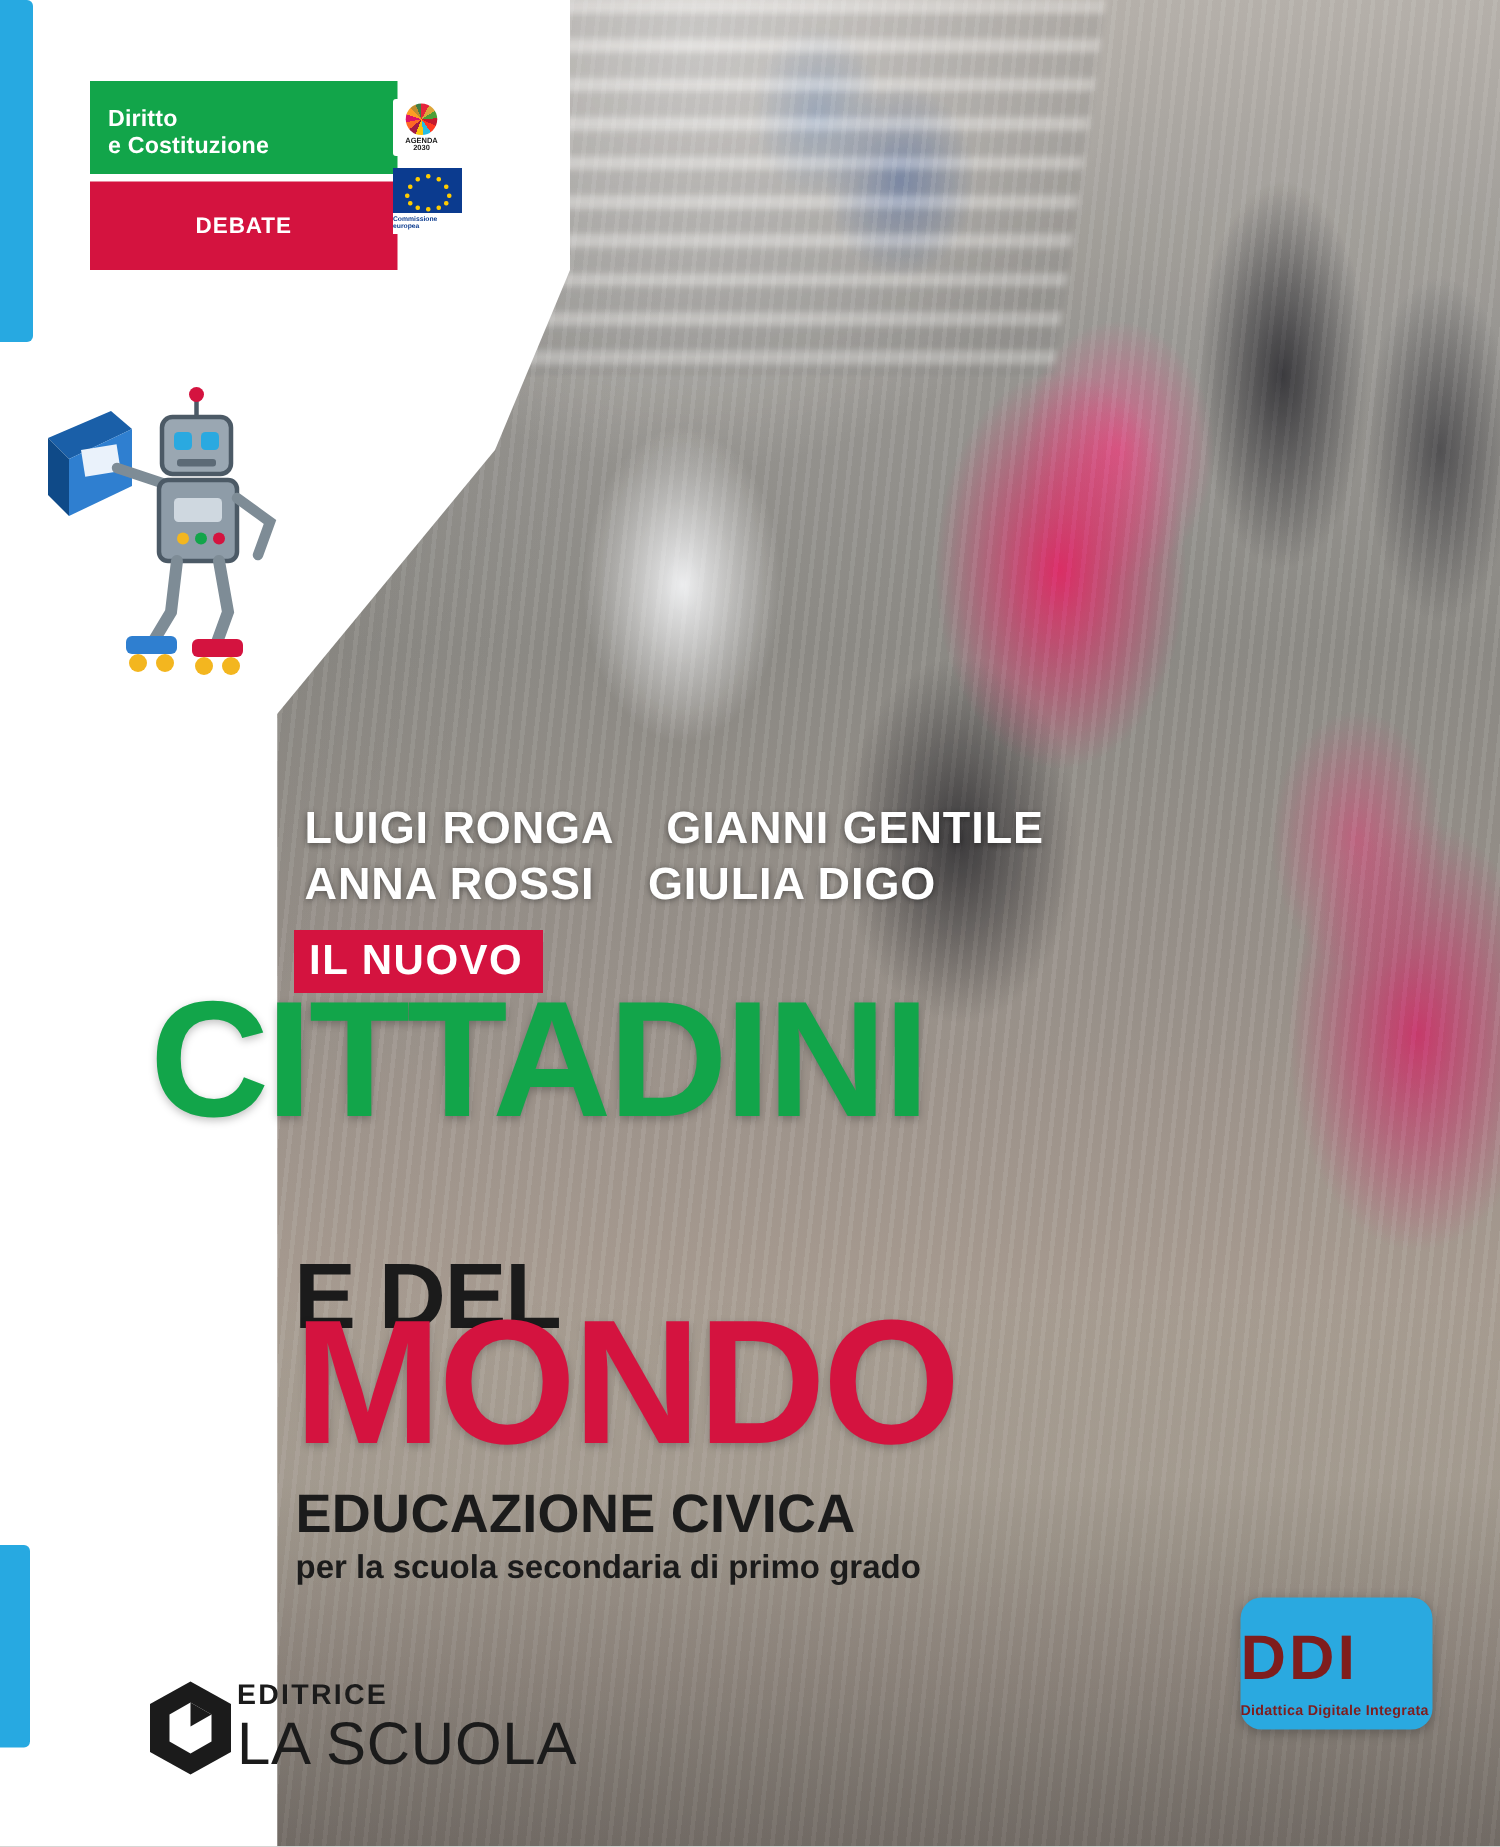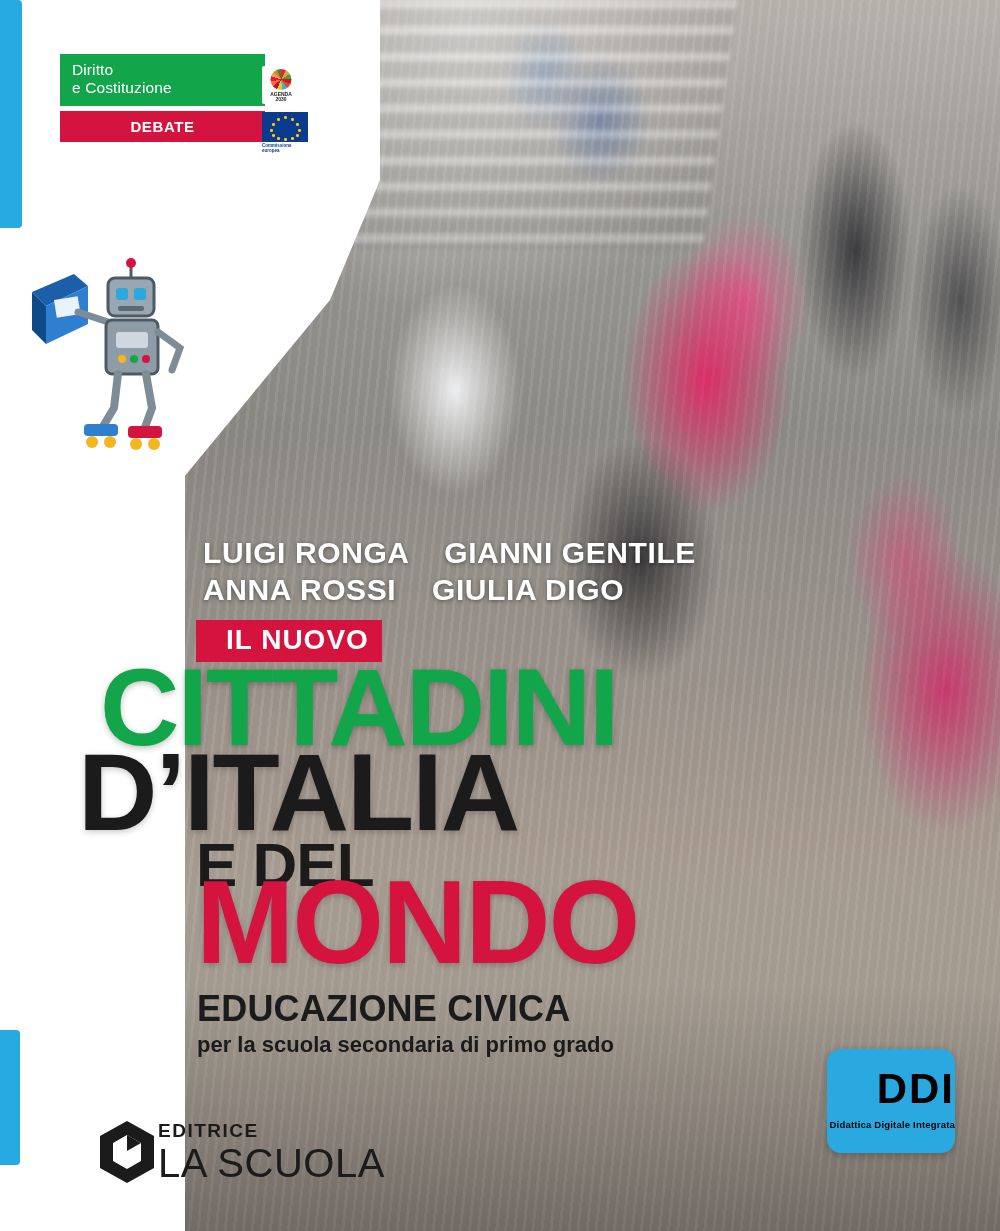--- a/index.html
+++ b/index.html
@@ -122,33 +122,33 @@
   
   .labels {
     position: absolute;
     left: 60px; top: 54px;
     width: 205px;
   }
   .label {
     background: #12a54a;
     color: #ffffff;
     font-size: 15.5px;
-    font-weight: 400;
+    font-weight: 700;
     line-height: 1.18;
-    padding: 7px 10px 8px 12px;
+    padding: 17px 10px 8px 12px;
     margin-bottom: 5px;
     letter-spacing: .1px;
   }
   .label.debate-row {
     background: #d4133f;
     text-align: center;
     font-weight: 700;
     font-size: 15px;
     letter-spacing: .6px;
-    padding: 7px 10px;
+    padding: 21px 10px;
   }
   .badges {
     position: absolute;
     left: 262px; top: 66px;
     width: 90px;
   }
   .sdg-badge {
     width: 38px; height: 38px;
     background: #ffffff;
     position: relative;
@@ -205,21 +205,21 @@
 
   
   .kicker {
     position: absolute;
     left: 196px; top: 620px;
     background: #d4133f;
     color: #ffffff;
     font-size: 28px;
     font-weight: 800;
     letter-spacing: 1px;
-    padding: 4px 13px 6px 30px;
+    padding: 4px 13px 6px 10px;
   }
   .t1, .t2, .t3, .t4 {
     position: absolute;
     font-weight: 800;
     letter-spacing: -2px;
     line-height: .86;
     white-space: nowrap;
   }
   .t1 {
     left: 100px; top: 660px;
@@ -275,25 +275,25 @@
     font-size: 19px; font-weight: 700; color: #1b1b1b; letter-spacing: 1.5px;
   }
   .pub-text .big {
     font-size: 40px; font-weight: 400; color: #1b1b1b; letter-spacing: .5px; margin-top: 3px;
   }
 
   
   .ddi {
     position: absolute;
     right: 45px; bottom: 78px;
-    width: 128px; height: 104px;
+    width: 128px; height: 88px;
     background: #2aa9e0;
     border-radius: 14px;
-    color: #000000;
-    text-align: right;
+    color: #7f1d1d;
+    text-align: left;
     box-shadow: 0 2px 8px rgba(0,0,0,.25);
   }
   .ddi .letters {
     font-size: 42px; font-weight: 800; letter-spacing: 2px; padding-top: 16px;
   }
   .ddi .cap {
     font-size: 9.5px; font-weight: 600; margin-top: 6px; letter-spacing: .2px;
   }
 </style>
 </head>
@@ -390,21 +390,20 @@
     </svg>
   </div>
 
   <div class="authors">
     <div class="row">LUIGI RONGA    GIANNI GENTILE</div>
     <div class="row">ANNA ROSSI    GIULIA DIGO</div>
   </div>
 
   <div class="kicker">IL NUOVO</div>
   <div class="t1">CITTADINI</div>
-  <div class="t2">D’ITALIA</div>
   <div class="t3">E DEL</div>
   <div class="t4">MONDO</div>
 
   <div class="subtitle">EDUCAZIONE CIVICA</div>
   <div class="subtitle2">per la scuola secondaria di primo grado</div>
 
   <div class="publisher">
     <svg class="pub-mark" viewBox="0 0 62 66">
       <path d="M31 2 L58 17 L58 49 L31 64 L4 49 L4 17 Z" fill="#1b1b1b"></path>
       <path d="M31 16 L45 24 L45 42 L31 50 L17 42 L17 24 Z" fill="#ffffff"></path>

